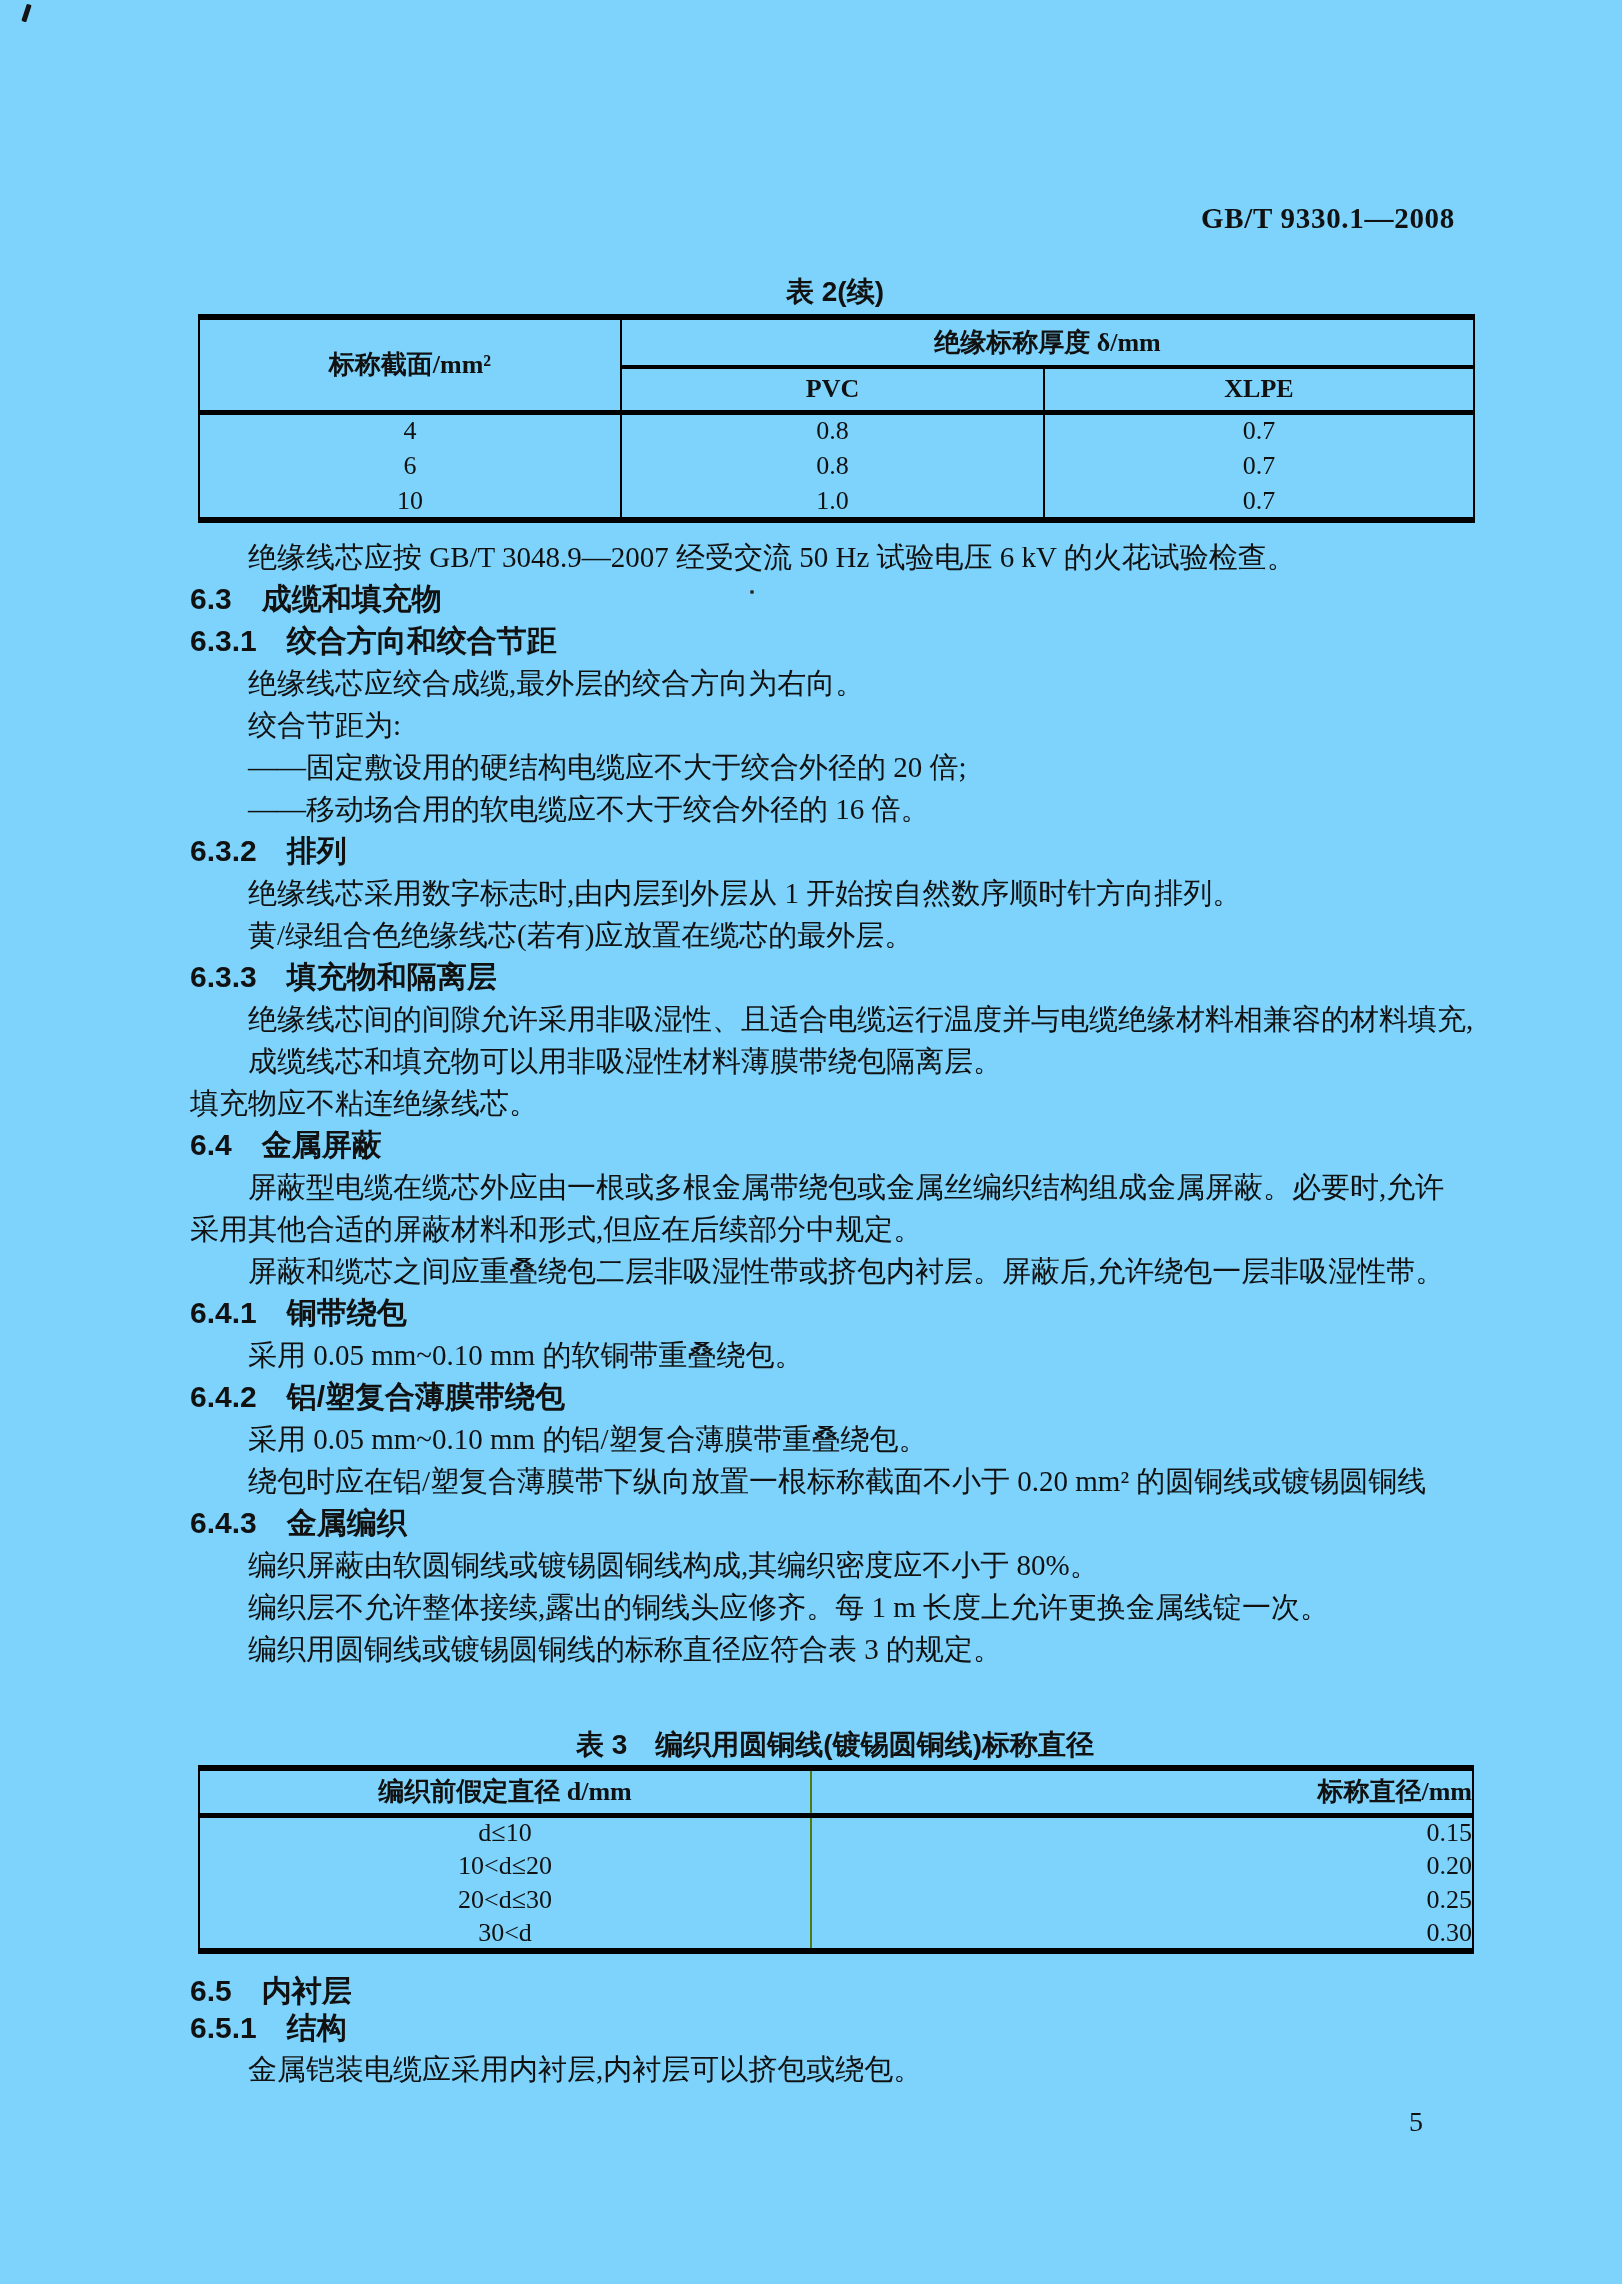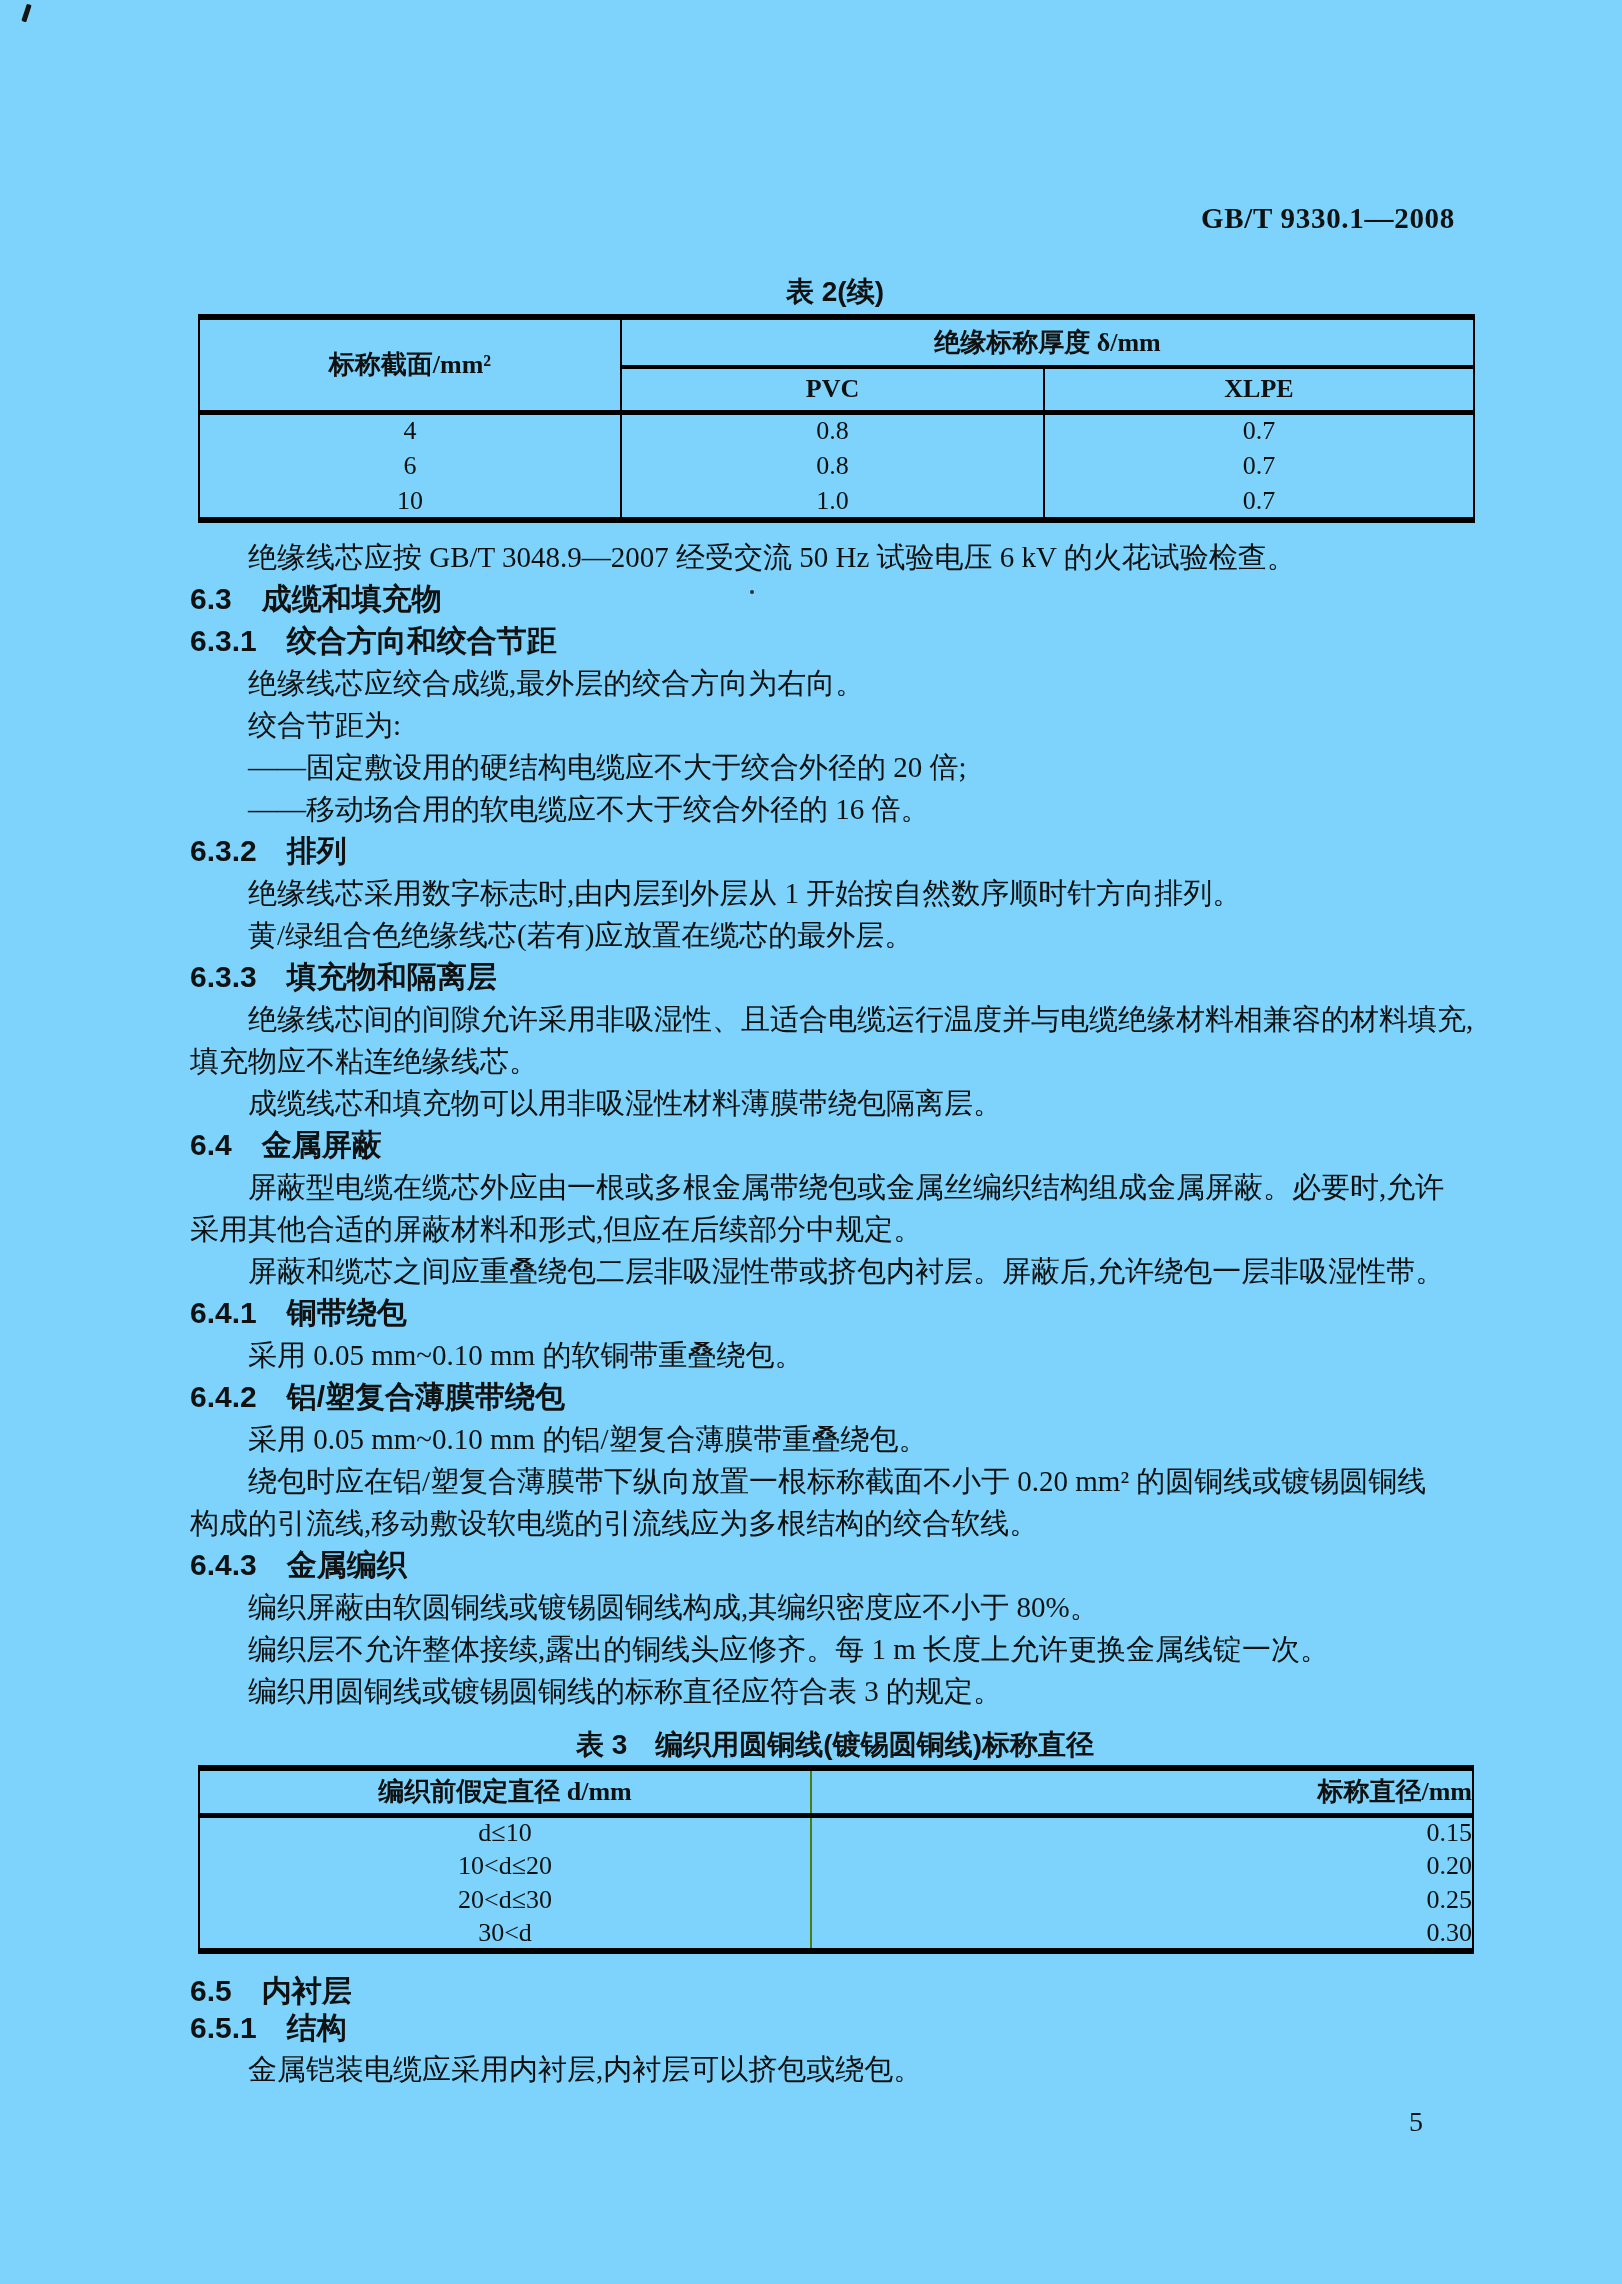--- a/index.html
+++ b/index.html
@@ -105,32 +105,31 @@
     <div class="ln h">6.3.1　绞合方向和绞合节距</div>
     <div class="ln">　　绝缘线芯应绞合成缆,最外层的绞合方向为右向。</div>
     <div class="ln">　　绞合节距为:</div>
     <div class="ln">　　——固定敷设用的硬结构电缆应不大于绞合外径的 20 倍;</div>
     <div class="ln">　　——移动场合用的软电缆应不大于绞合外径的 16 倍。</div>
     <div class="ln h">6.3.2　排列</div>
     <div class="ln">　　绝缘线芯采用数字标志时,由内层到外层从 1 开始按自然数序顺时针方向排列。</div>
     <div class="ln">　　黄/绿组合色绝缘线芯(若有)应放置在缆芯的最外层。</div>
     <div class="ln h">6.3.3　填充物和隔离层</div>
     <div class="ln">　　绝缘线芯间的间隙允许采用非吸湿性、且适合电缆运行温度并与电缆绝缘材料相兼容的材料填充,</div>
+    <div class="ln">　　成缆线芯和填充物可以用非吸湿性材料薄膜带绕包隔离层。</div>
     <div class="ln">填充物应不粘连绝缘线芯。</div>
-    <div class="ln">　　成缆线芯和填充物可以用非吸湿性材料薄膜带绕包隔离层。</div>
     <div class="ln h">6.4　金属屏蔽</div>
     <div class="ln">　　屏蔽型电缆在缆芯外应由一根或多根金属带绕包或金属丝编织结构组成金属屏蔽。必要时,允许</div>
     <div class="ln">采用其他合适的屏蔽材料和形式,但应在后续部分中规定。</div>
     <div class="ln">　　屏蔽和缆芯之间应重叠绕包二层非吸湿性带或挤包内衬层。屏蔽后,允许绕包一层非吸湿性带。</div>
     <div class="ln h">6.4.1　铜带绕包</div>
     <div class="ln">　　采用 0.05 mm~0.10 mm 的软铜带重叠绕包。</div>
     <div class="ln h">6.4.2　铝/塑复合薄膜带绕包</div>
     <div class="ln">　　采用 0.05 mm~0.10 mm 的铝/塑复合薄膜带重叠绕包。</div>
     <div class="ln">　　绕包时应在铝/塑复合薄膜带下纵向放置一根标称截面不小于 0.20 mm² 的圆铜线或镀锡圆铜线</div>
-    <div class="ln">构成的引流线,移动敷设软电缆的引流线应为多根结构的绞合软线。</div>
     <div class="ln h">6.4.3　金属编织</div>
     <div class="ln">　　编织屏蔽由软圆铜线或镀锡圆铜线构成,其编织密度应不小于 80%。</div>
     <div class="ln">　　编织层不允许整体接续,露出的铜线头应修齐。每 1 m 长度上允许更换金属线锭一次。</div>
     <div class="ln">　　编织用圆铜线或镀锡圆铜线的标称直径应符合表 3 的规定。</div>
   </div>
 
   <div class="tbl-title t3">表 3　编织用圆铜线(镀锡圆铜线)标称直径</div>
 
   <table class="tbl t3tbl">
     <colgroup>

